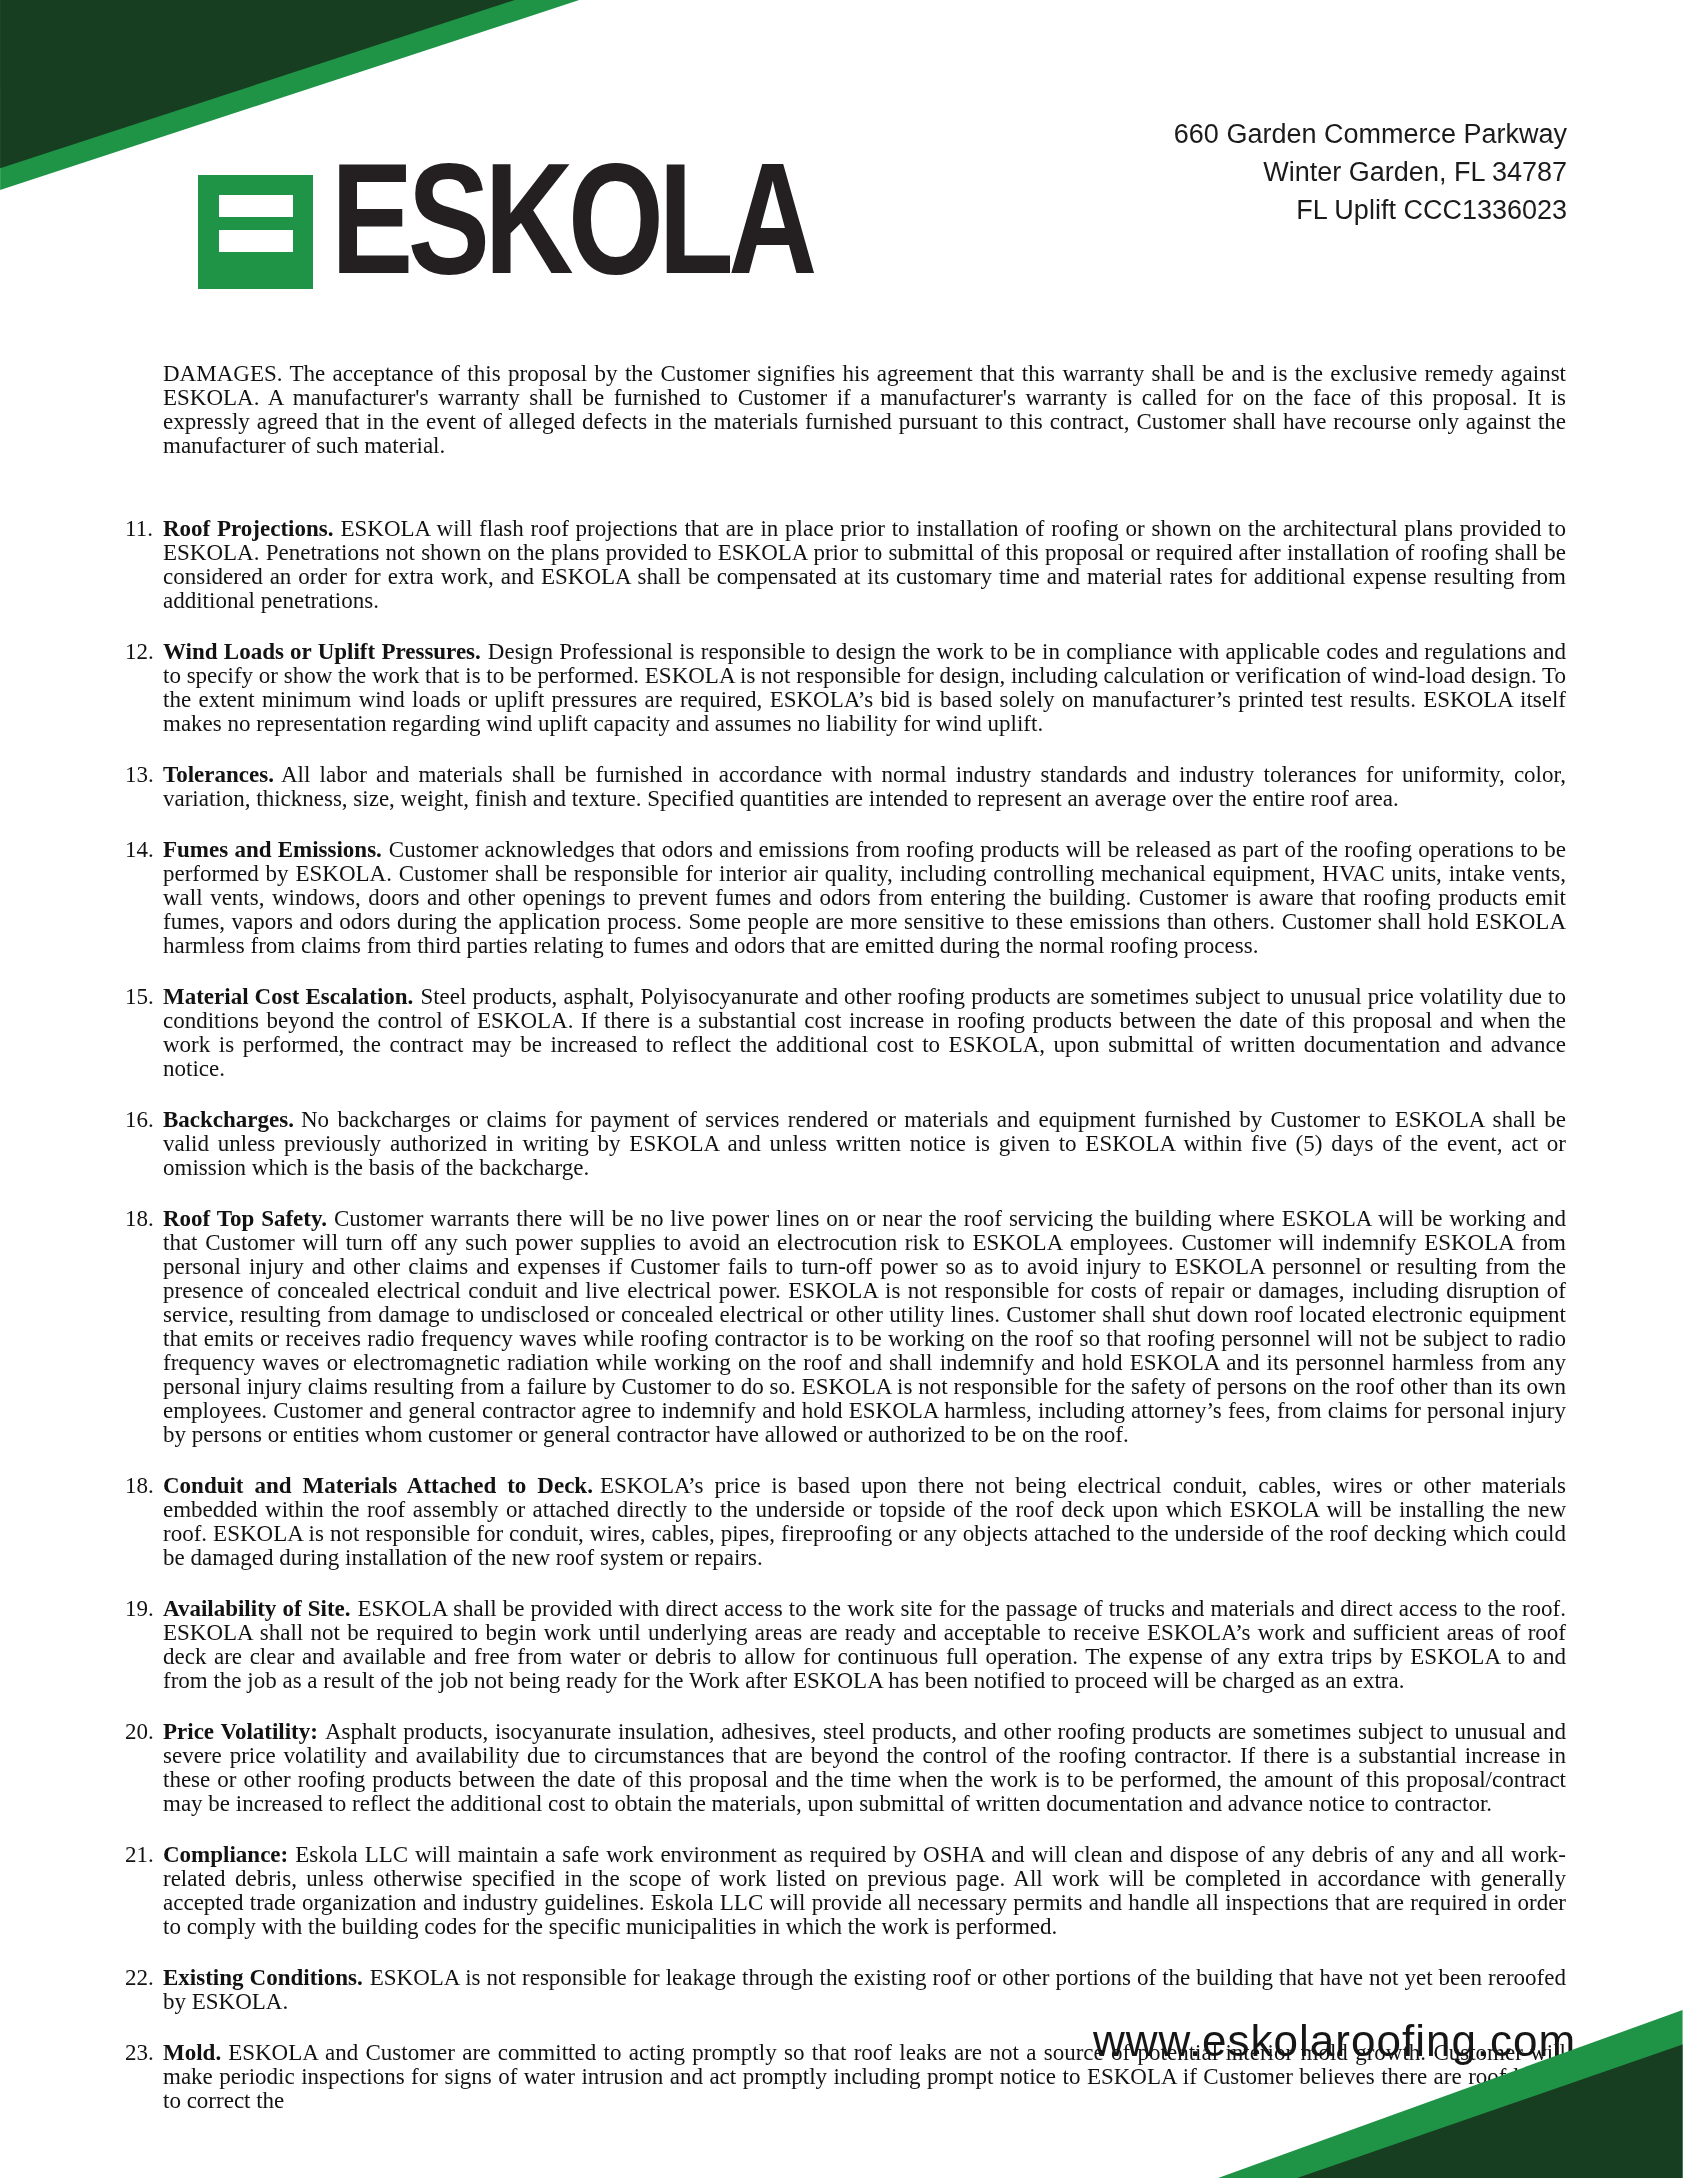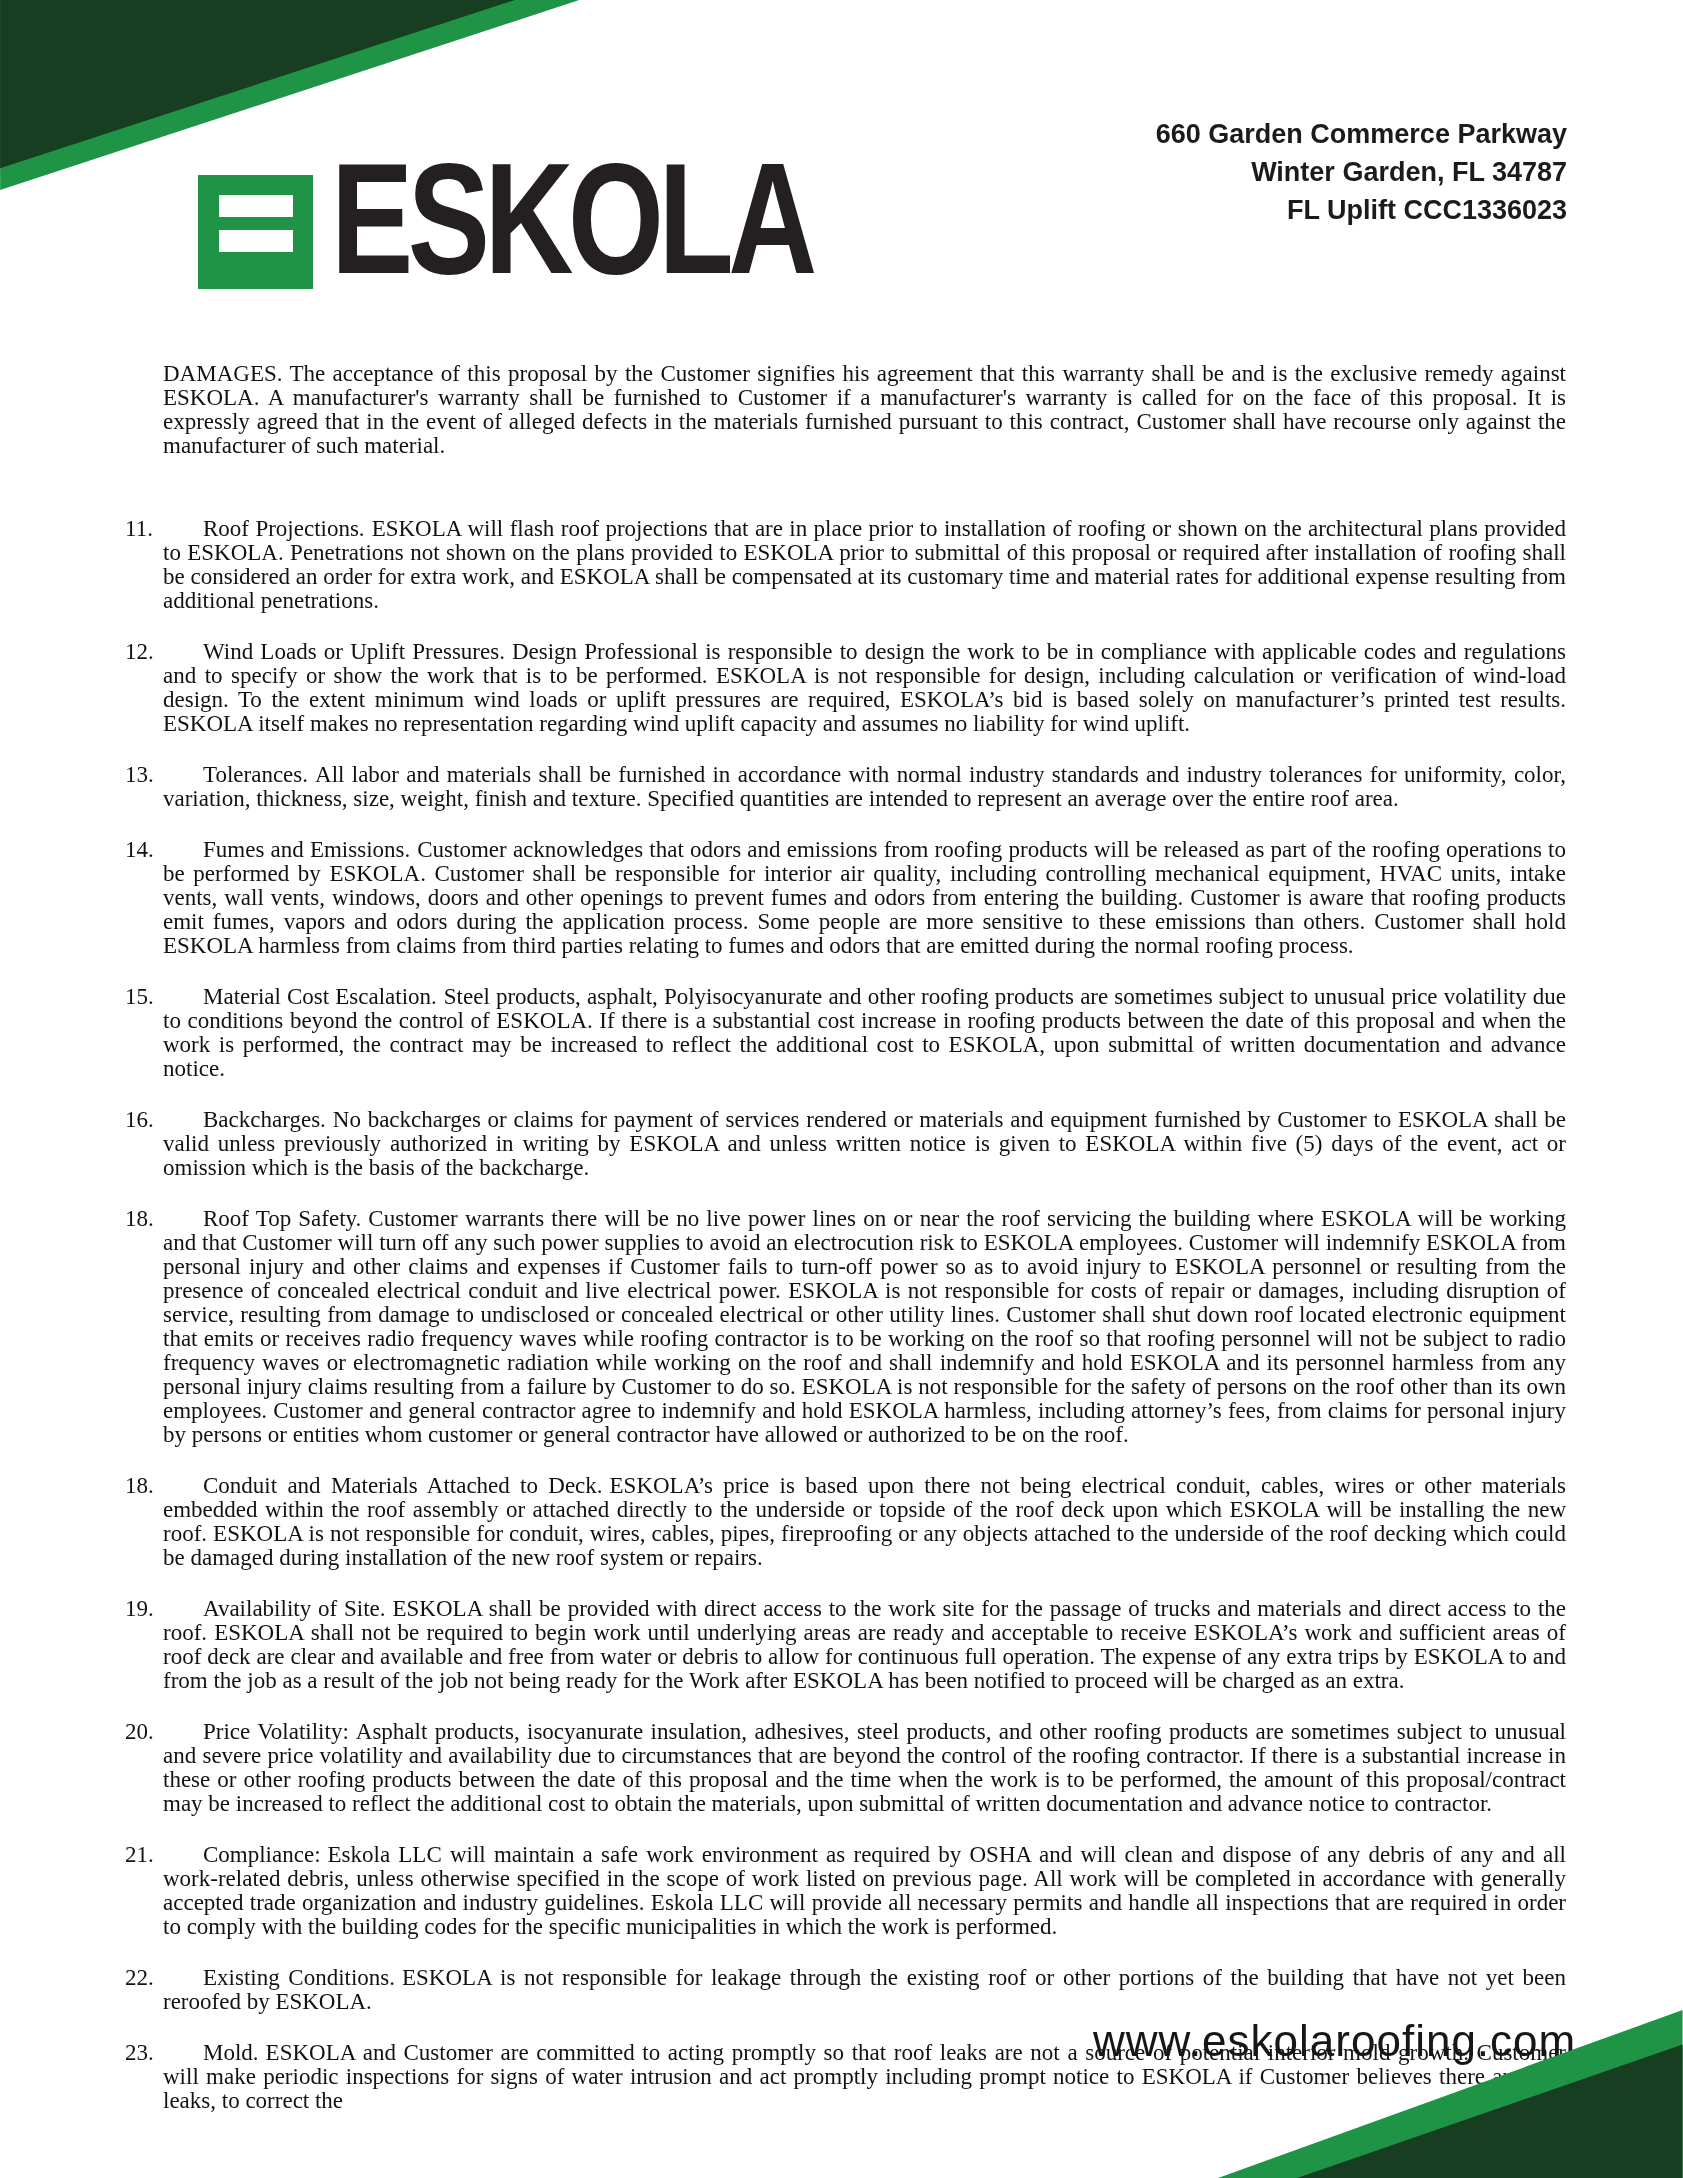--- a/index.html
+++ b/index.html
@@ -18,33 +18,33 @@
   .logo-mark .bar.b1{top:20px;}
   .logo-mark .bar.b2{top:55px;}
   .wordmark{
     position:absolute;left:331px;top:139px;
     font-family:"Liberation Sans",sans-serif;font-weight:bold;
     font-size:158px;line-height:158px;letter-spacing:-7px;color:#242021;
     transform:scaleX(0.78);transform-origin:0 0;white-space:nowrap;
   }
   .address{
     position:absolute;right:116px;top:115px;text-align:right;
-    font-family:"Liberation Sans",sans-serif;font-size:27px;line-height:38px;color:#1b1b1b;font-weight:bold;
+    font-family:"Liberation Sans",sans-serif;font-size:27px;line-height:38px;color:#1b1b1b;
   }
   
   .content{
     position:absolute;left:163px;top:362px;width:1403px;
     font-size:23px;line-height:24px;text-align:justify;
   }
   .intro{margin:0 0 59px 0;}
   .terms{margin:0;padding:0;list-style:none;}
   .term{position:relative;margin:0 0 27px 0;}
   .term-num{position:absolute;left:-38px;top:0;}
   .term p{margin:0;}
-  .term-title{font-weight:normal;margin-right:7px;margin-left:40px;}
+  .term-title{font-weight:bold;margin-right:7px;}
   
   .site{
     position:absolute;left:1093px;top:2016px;
     font-family:"Liberation Sans",sans-serif;font-size:44px;letter-spacing:1px;color:#161616;
   }
 </style>
 </head>
 <body>
 
 <div class="page">

